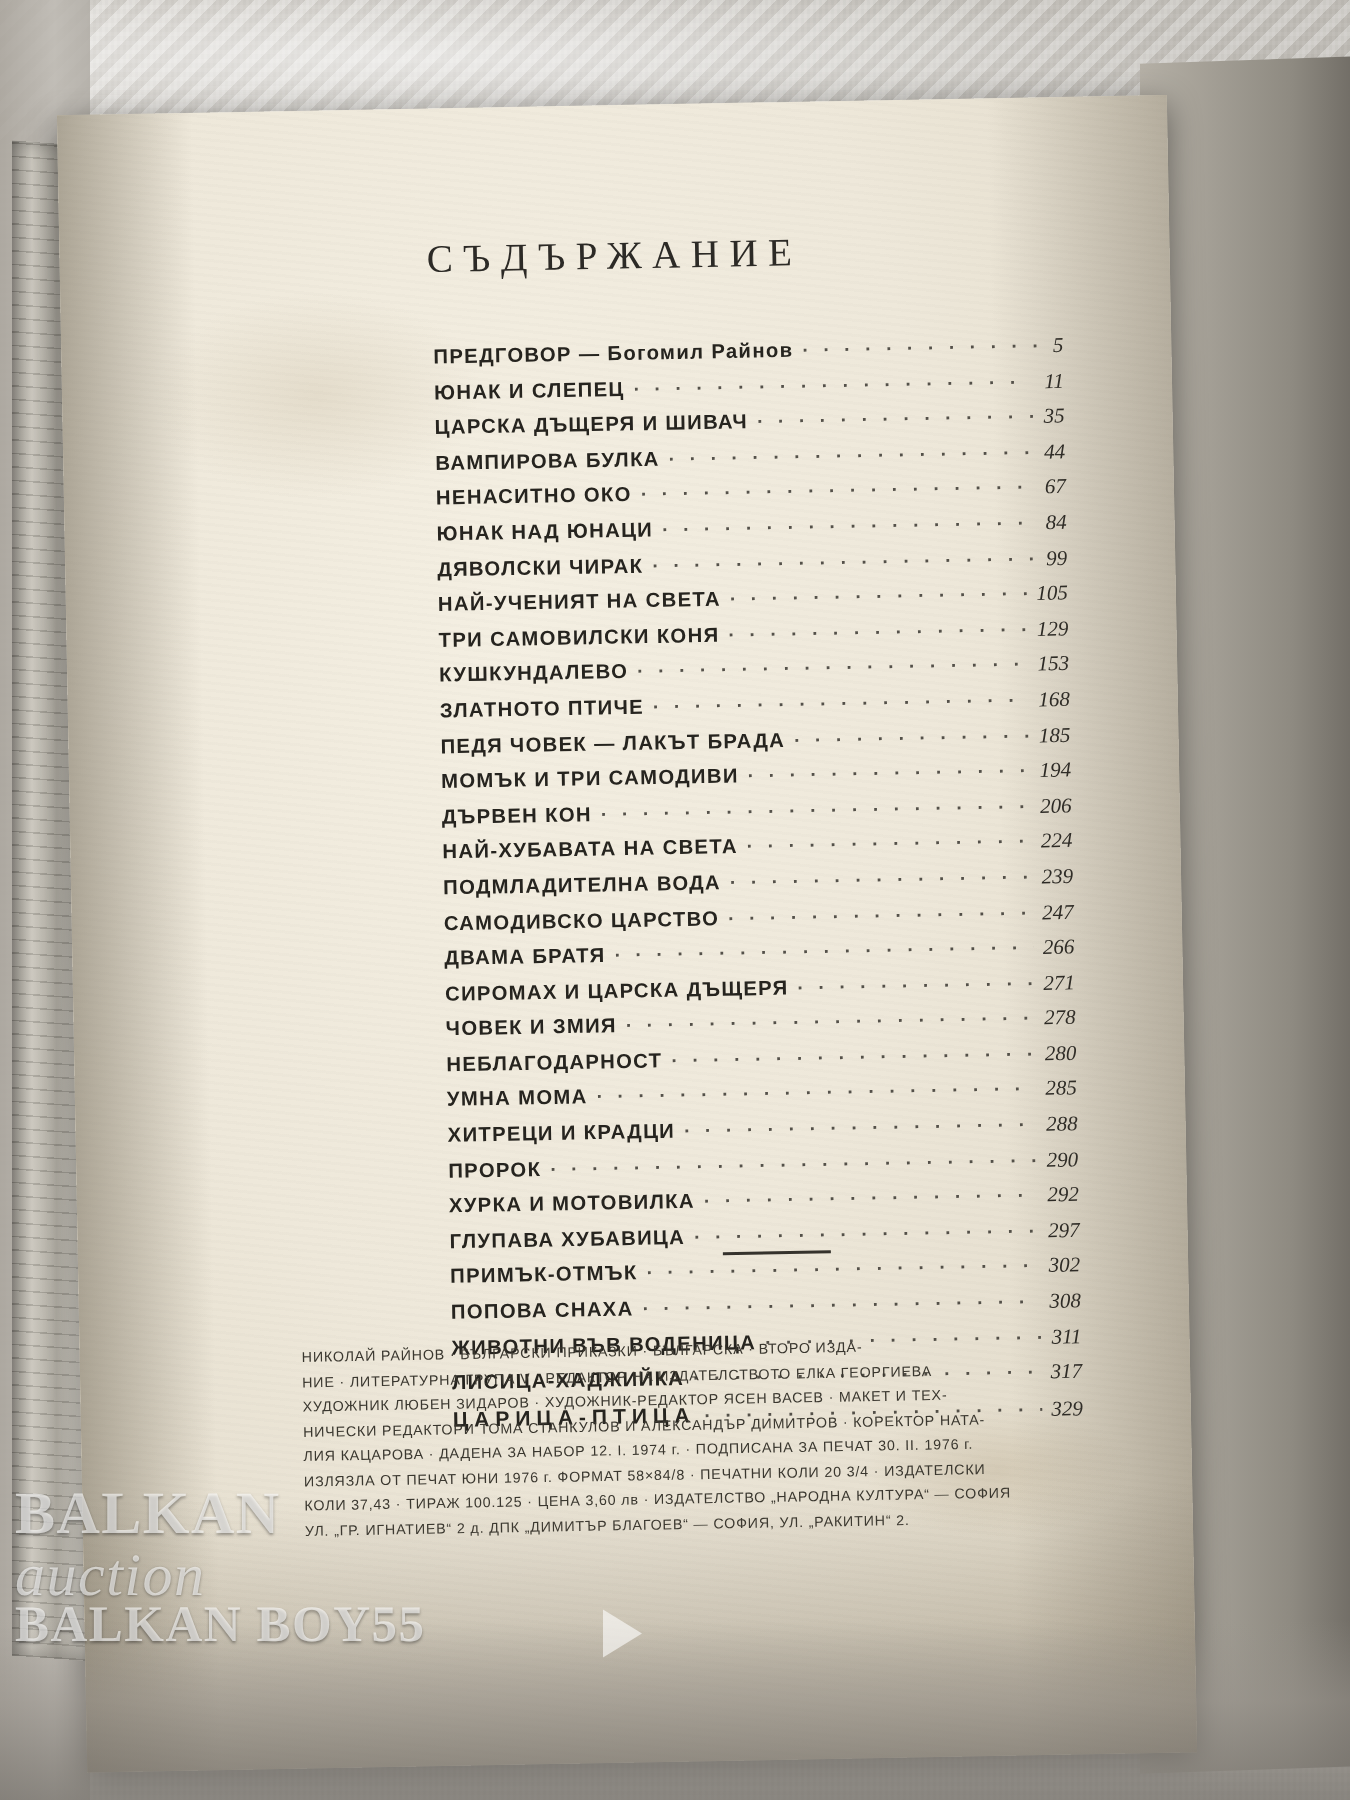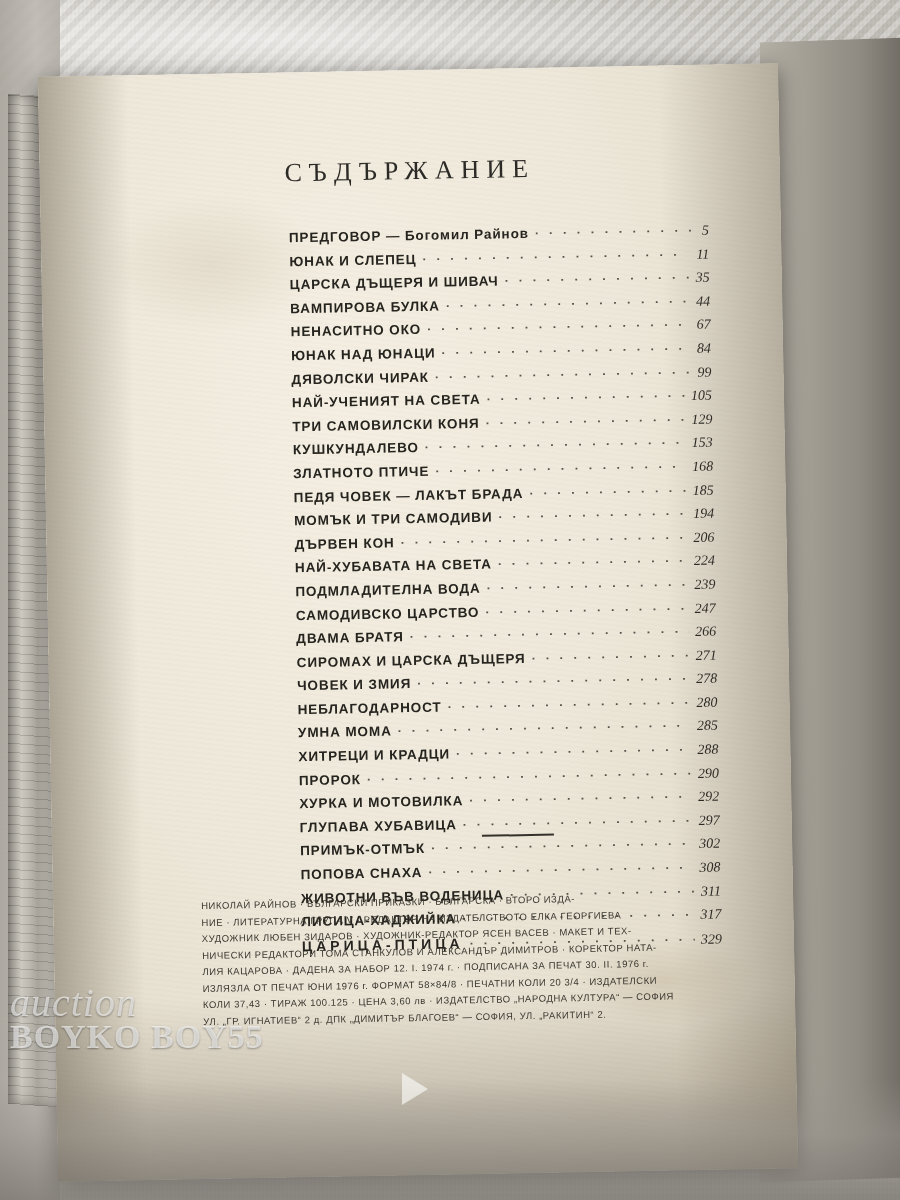--- a/index.html
+++ b/index.html
@@ -418,18 +418,19 @@
     </div>
 
     <div class="page-shade-left"></div>
     <div class="page-shade-right"></div>
     <div class="page-shade-bottom"></div>
   </div>
 
   <div class="cloth-bottom"></div>
 
   <div class="watermark">
+    <div class="wm-line wm-1">BALKAN</div>
     <div class="wm-line wm-2">auction</div>
-    <div class="wm-line wm-3">BOYKO BOY55</div>
+    <div class="wm-line wm-3">BALKAN BOY55</div>
     <div class="wm-arrow"></div>
   </div>
 
 </div>
 
 </body></html>

